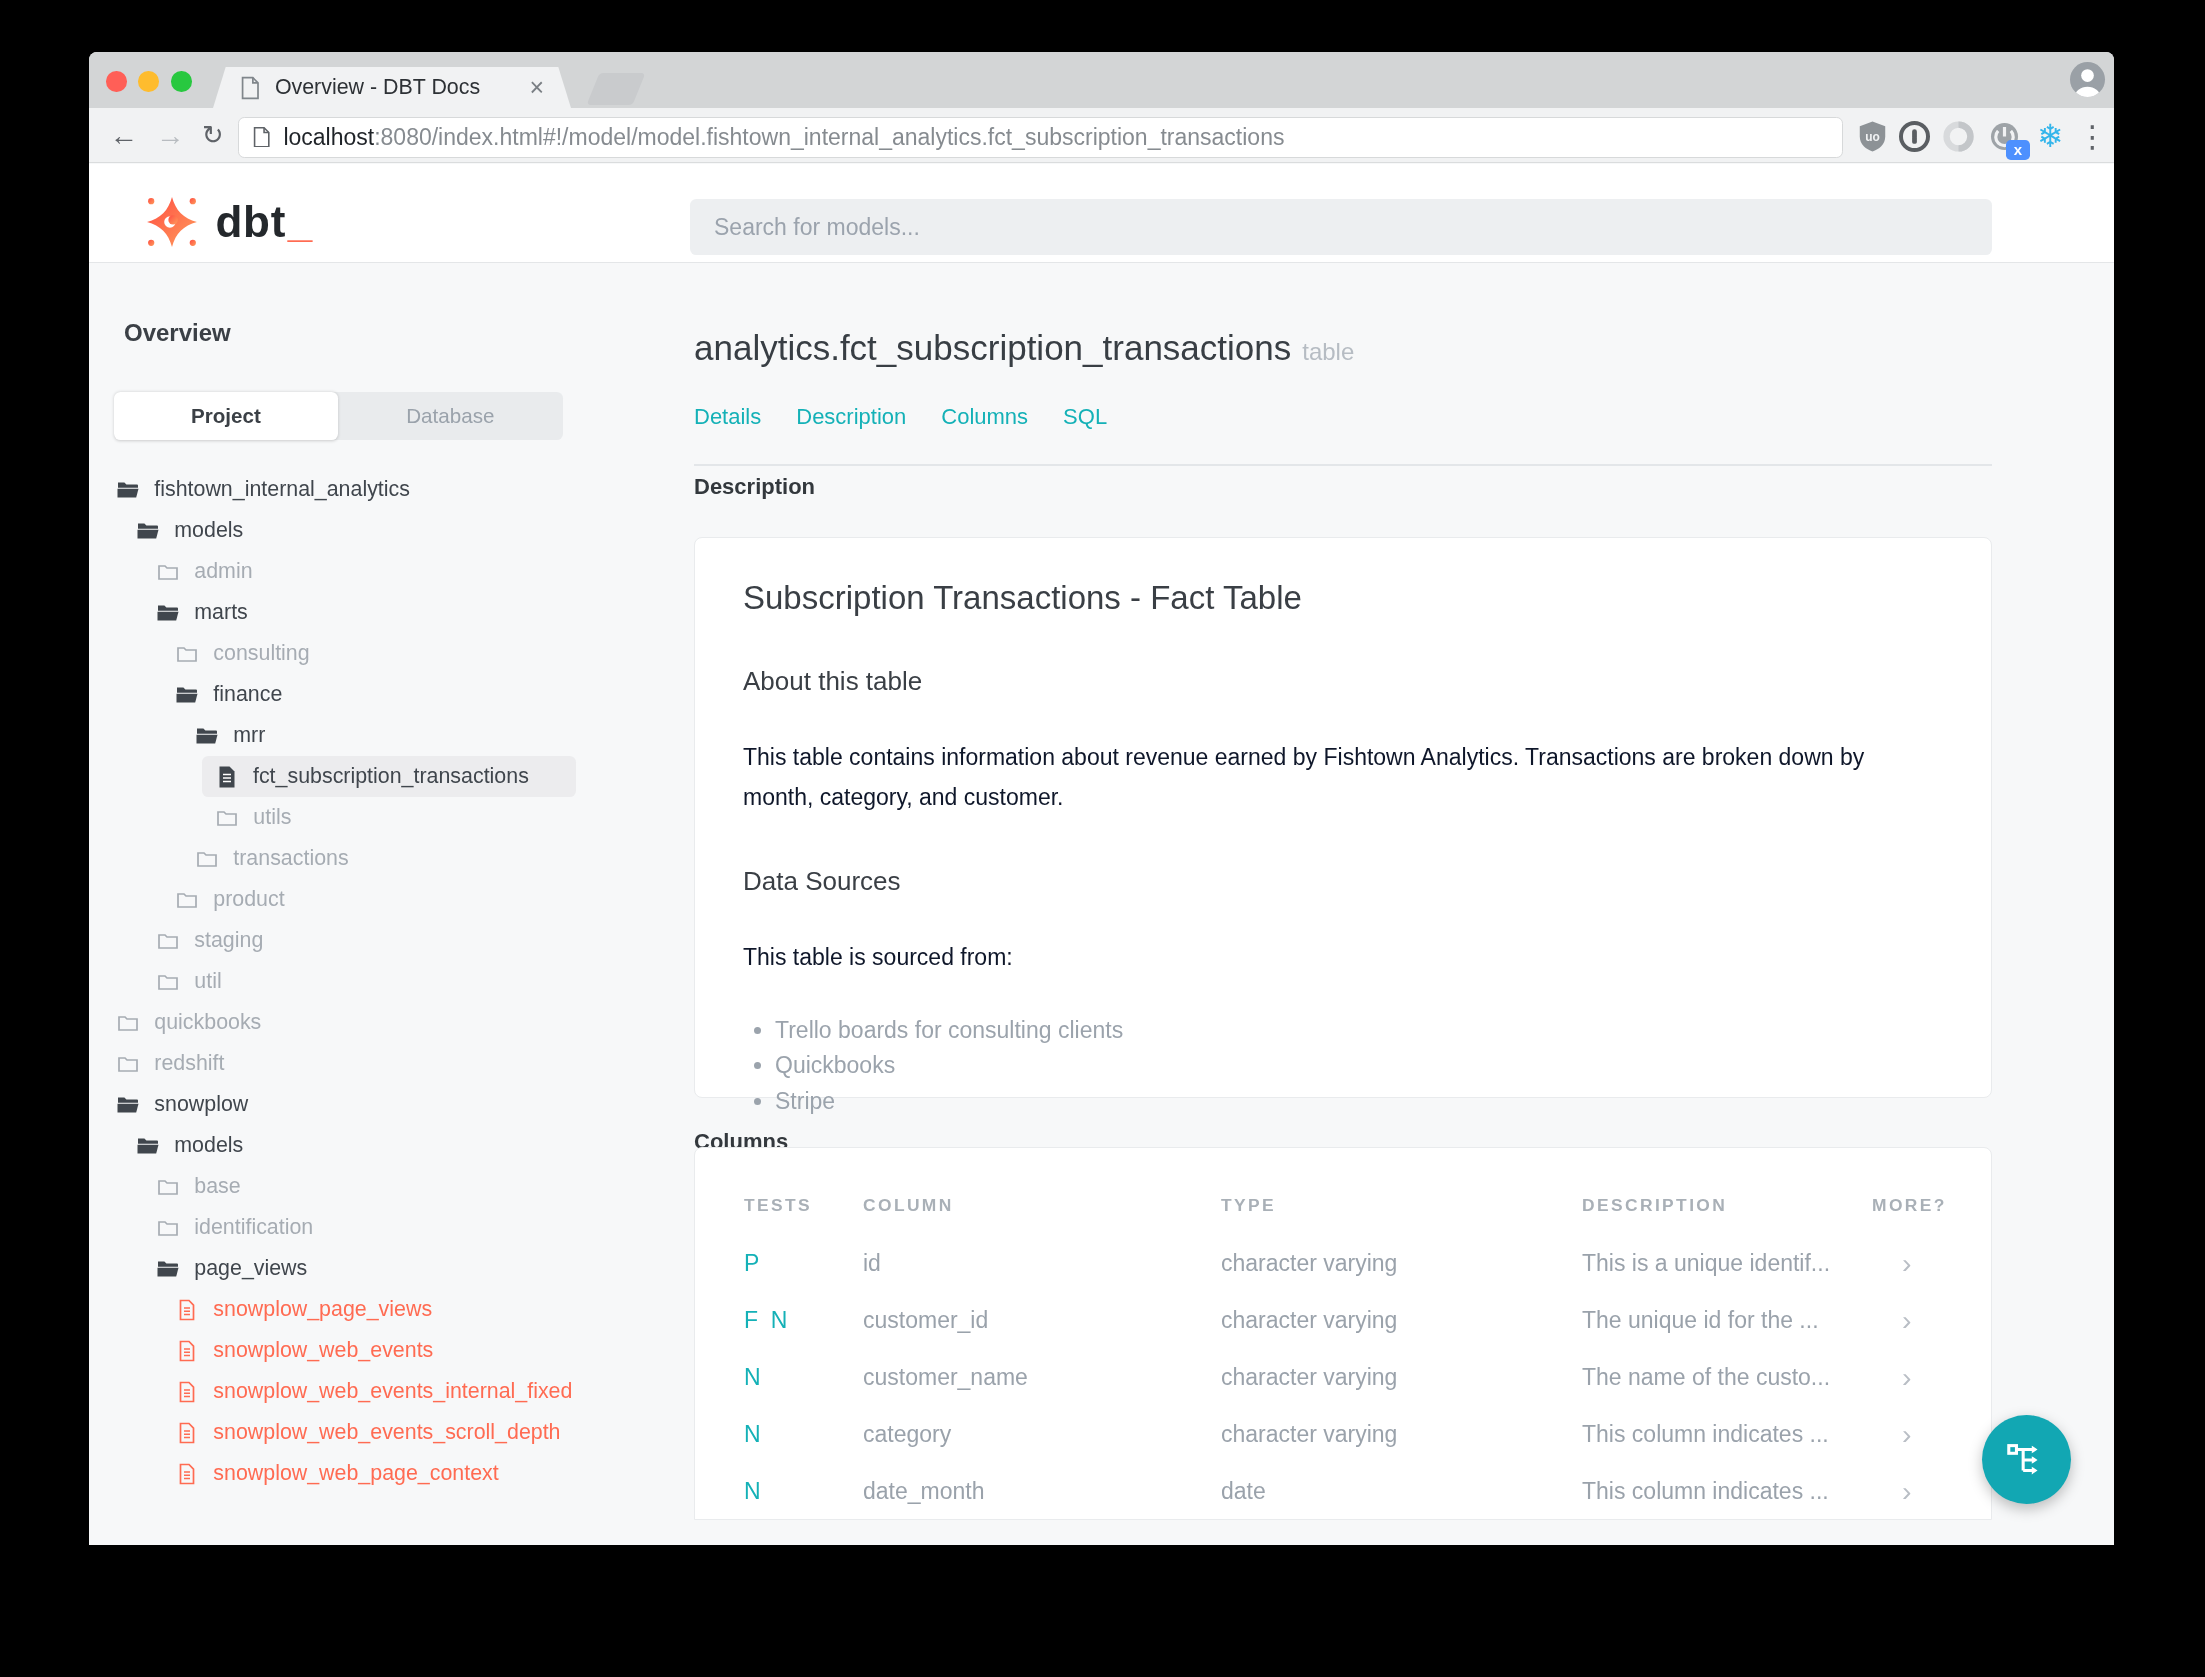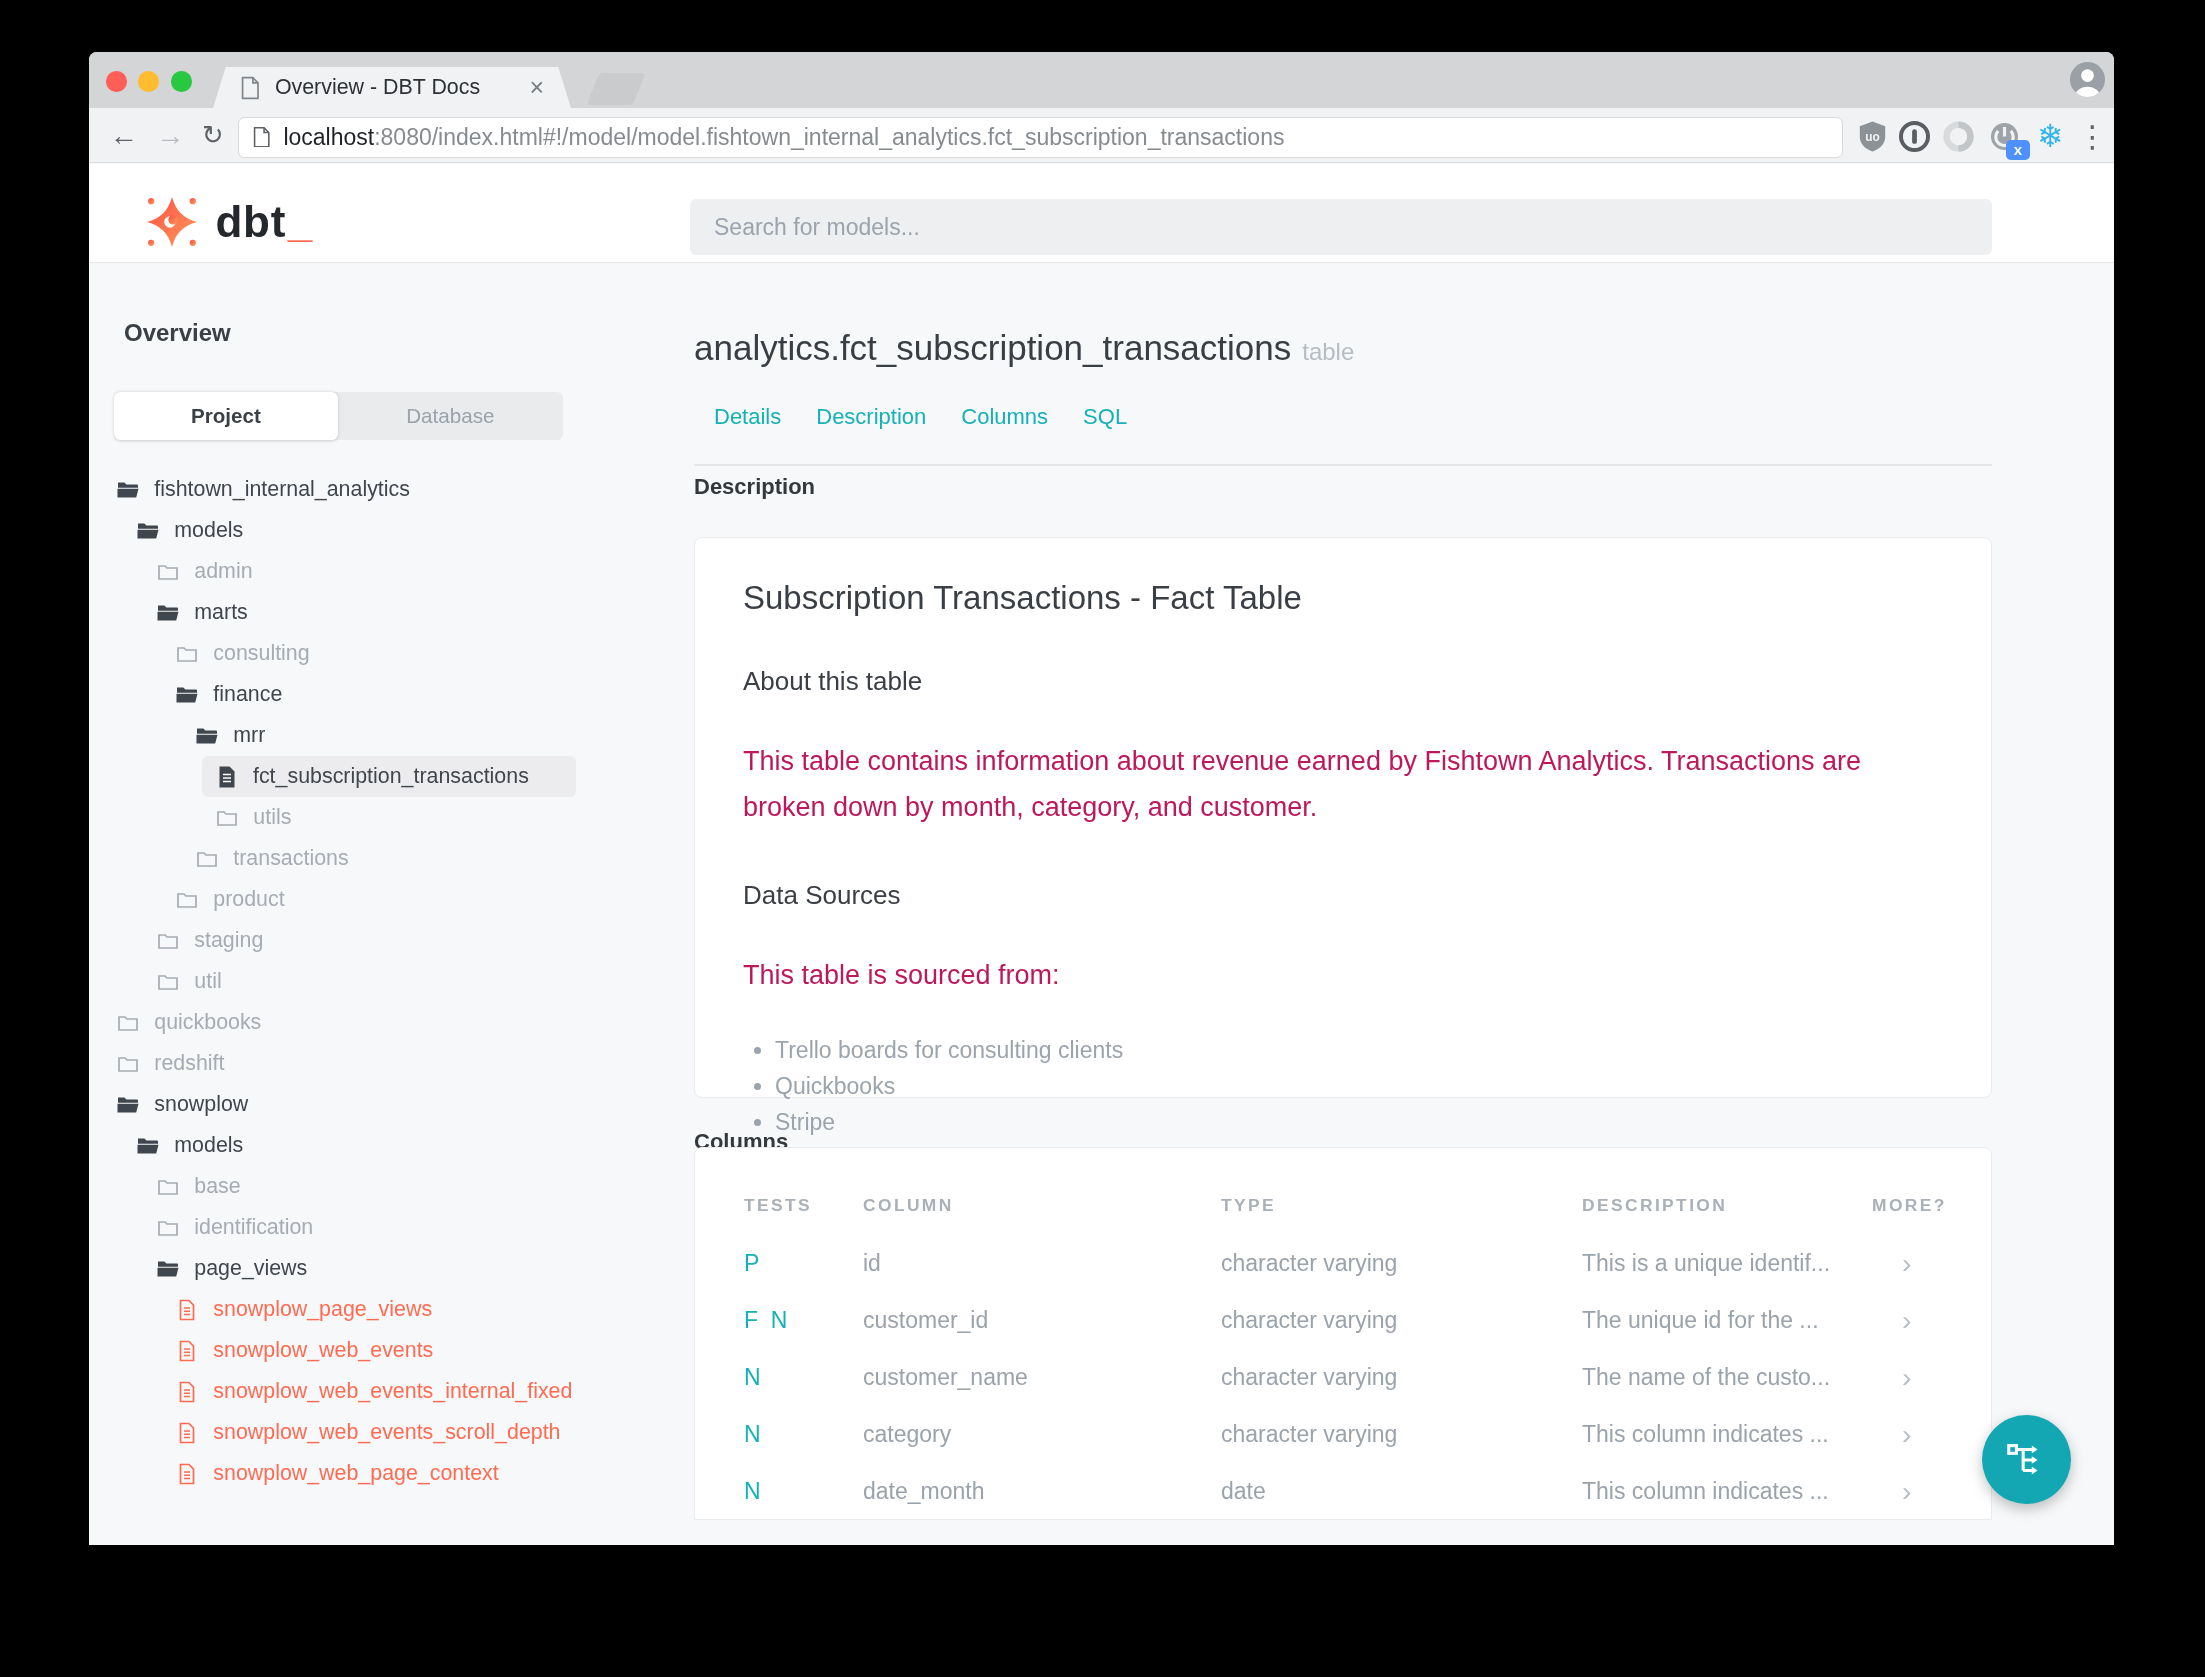--- a/index.html
+++ b/index.html
@@ -59,31 +59,31 @@
   .trow .ticon svg{width:100%;height:100%;display:block;}
   .v-dark{color:#40464d;}
   .v-muted{color:#a6acb3;}
   .v-red{color:#ff6b52;}
   .trow.selected{background:#ececee;border-radius:6.3px;}
 
   
   .main{position:absolute;left:605px;top:0;width:1298px;}
   .pg-title{position:absolute;left:0;top:41px;font-size:35px;color:#383e44;white-space:nowrap;}
   .pg-title .suffix{font-size:24px;color:#b6bcc3;margin-left:11px;}
-  .mnav{position:absolute;left:0;top:117px;display:flex;gap:35px;margin-left:20px;}
+  .mnav{position:absolute;left:0;top:117px;display:flex;gap:35px;}
   .mnav span{font-size:22px;color:#14b1b7;}
   .mdivider{position:absolute;left:0;top:177px;width:1298px;height:1.6px;background:#e3e6e9;}
   .sec-label{position:absolute;left:0;font-size:22px;font-weight:700;color:#33383d;}
   .lab-desc{top:187px;}
   .lab-cols{top:842px;}
   .card{position:absolute;left:0;width:1298px;background:#fff;border:1.6px solid #e9ebed;border-radius:8px;}
   .card1{top:250px;height:561px;padding:0 48px;}
   .card1 h1{font-size:33px;font-weight:400;color:#3a3f45;margin:41px 0 0 0;}
   .card1 h3{font-size:26px;font-weight:400;color:#3a3f45;margin:49px 0 0 0;}
-  .card1 p{font-size:27px;color:#be185d;margin:41px 0 0 0;line-height:1.72;max-width:1173px;}
+  .card1 p{font-size:23px;color:#0f172a;margin:41px 0 0 0;line-height:1.72;max-width:1173px;}
   .card1 ul{margin:35px 0 0 0;padding-left:32px;color:#9ba3ac;}
   .card1 li{font-size:23px;line-height:1.55;color:#9ba3ac;}
   .card2{top:860px;height:373px;padding:0 49px;border-radius:8px 8px 0 0;overflow:hidden;}
   .tgrid{display:grid;grid-template-columns:119px 358px 361px 290px 1fr;align-items:center;}
   .thead{height:87px;padding-top:28.5px;}
   .thead span{font-size:17.4px;font-weight:600;color:#a9b0b7;letter-spacing:2.4px;}
   .trowt{height:57px;}
   .cell-tests{font-size:23px;font-weight:500;color:#14b1b7;letter-spacing:3.2px;}
   .cell{font-size:23px;color:#9aa2ab;white-space:nowrap;overflow:hidden;}
   .cell-more{font-size:28.5px;color:#b9bec5;text-align:left;padding-left:30px;}

